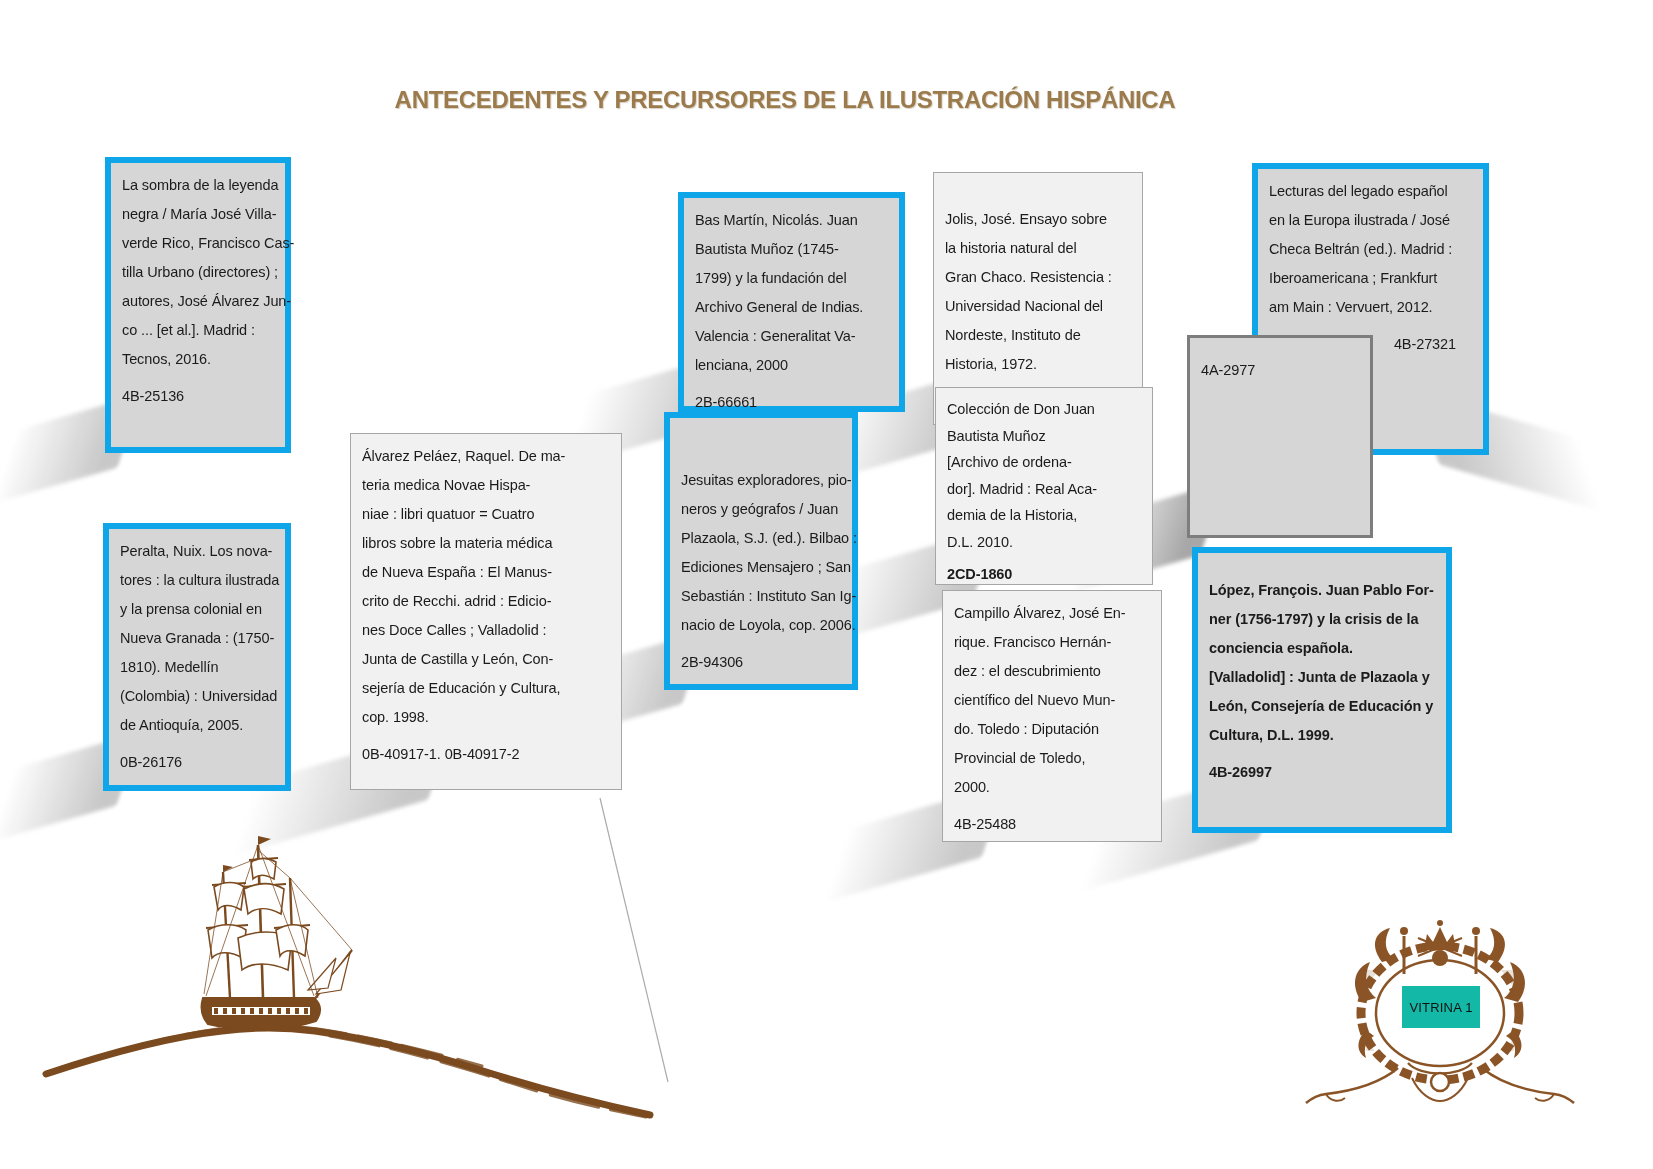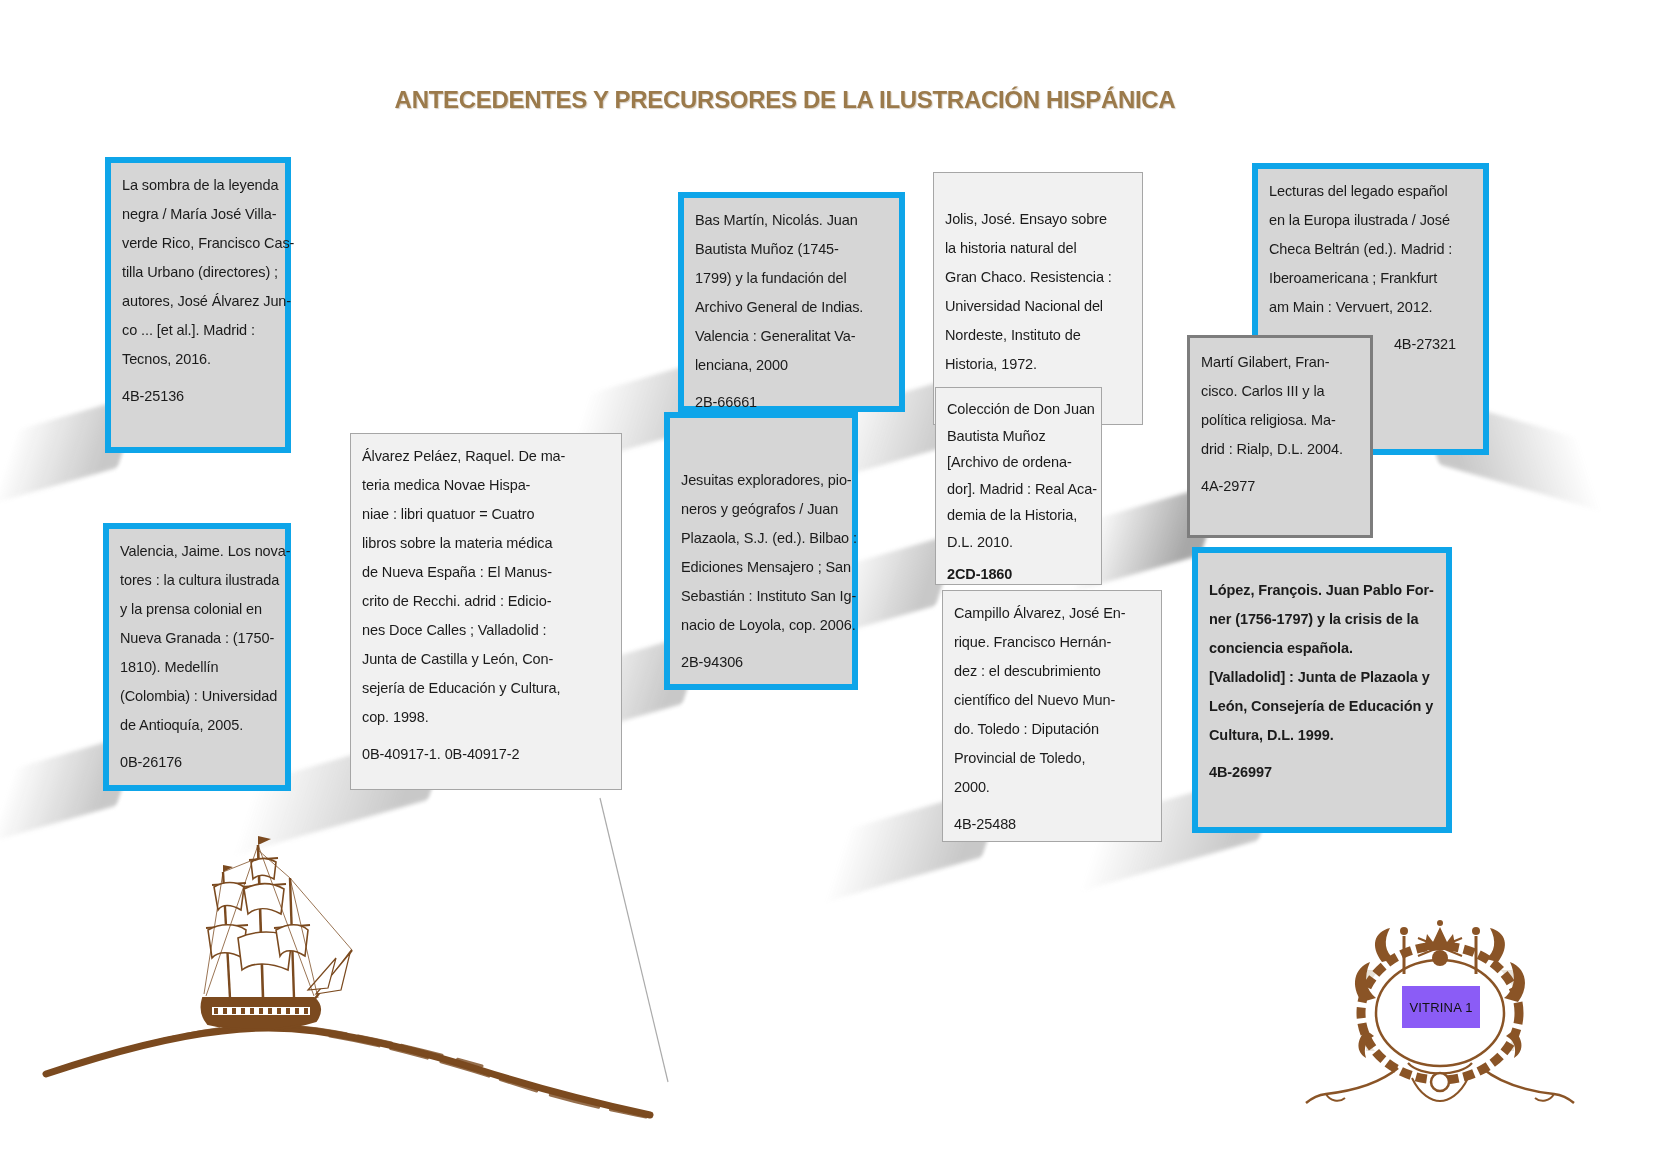--- a/index.html
+++ b/index.html
@@ -52,21 +52,21 @@
   }
   .card-lopez{ padding-top:23px;font-weight:bold; }
   .card-lecturas .calls{ text-align:right; padding-right:16px; }
   .decor-svg{ position:absolute; left:0; top:0; pointer-events:none; }
   .vitrina-band{
     position:absolute; left:1366px; top:970px; width:148px; height:81px;
     background:#e9e2d8;
   }
   .vitrina-label{
     position:absolute; left:1402px; top:986px; width:78px; height:42px;
-    background:#8b5cf6; display:flex; align-items:center; justify-content:center;
+    background:#14b8a6; display:flex; align-items:center; justify-content:center;
     font-size:13px; color:#111111; letter-spacing:0.2px;
   }
 </style>
 </head>
 <body>
 
 <div class="canvas">
 
   <div class="vitrina-band"></div>
 
@@ -188,21 +188,21 @@
         <div class="line">sejería de Educación y Cultura,</div>
         <div class="line">cop. 1998.</div>
       </div>
     <div class="calls">
         <div class="call-line">0B-40917-1. 0B-40917-2</div>
       </div>
   </div>
 
   <div class="card card-peralta" style="left:103px;top:523px;width:188px;height:268px">
     <div class="body">
-        <div class="line">Valencia, Jaime. Los nova-</div>
+        <div class="line">Peralta, Nuix. Los nova-</div>
         <div class="line">tores : la cultura ilustrada</div>
         <div class="line">y la prensa colonial en</div>
         <div class="line">Nueva Granada : (1750-</div>
         <div class="line">1810). Medellín</div>
         <div class="line">(Colombia) : Universidad</div>
         <div class="line">de Antioquía, 2005.</div>
       </div>
     <div class="calls">
         <div class="call-line">0B-26176</div>
       </div>
@@ -243,21 +243,21 @@
         <div class="line">Gran Chaco. Resistencia :</div>
         <div class="line">Universidad Nacional del</div>
         <div class="line">Nordeste, Instituto de</div>
         <div class="line">Historia, 1972.</div>
       </div>
     <div class="calls">
         <div class="call-line">0B-3581</div>
       </div>
   </div>
 
-  <div class="card light card-coleccion" style="left:935px;top:387px;width:167px;height:198px">
+  <div class="card light card-coleccion" style="left:935px;top:387px;width:218px;height:198px">
     <div class="body">
         <div class="line">Colección de Don Juan</div>
         <div class="line">Bautista Muñoz</div>
         <div class="line">[Archivo de ordena-</div>
         <div class="line">dor]. Madrid : Real Aca-</div>
         <div class="line">demia de la Historia,</div>
         <div class="line">D.L. 2010.</div>
       </div>
     <div class="calls">
         <div class="call-line">2CD-1860</div>
@@ -286,26 +286,20 @@
         <div class="line">Checa Beltrán (ed.). Madrid :</div>
         <div class="line">Iberoamericana ; Frankfurt</div>
         <div class="line">am Main : Vervuert, 2012.</div>
       </div>
     <div class="calls">
         <div class="call-line">4B-27321</div>
       </div>
   </div>
 
   <div class="card card-marti" style="left:1187px;top:335px;width:186px;height:203px">
-    <div class="body">
-        <div class="line">Martí Gilabert, Fran-</div>
-        <div class="line">cisco. Carlos III y la</div>
-        <div class="line">política religiosa. Ma-</div>
-        <div class="line">drid : Rialp, D.L. 2004.</div>
-      </div>
     <div class="calls">
         <div class="call-line">4A-2977</div>
       </div>
   </div>
 
   <div class="card card-lopez" style="left:1192px;top:547px;width:260px;height:286px">
     <div class="body">
         <div class="line">López, François. Juan Pablo For-</div>
         <div class="line">ner (1756-1797) y la crisis de la</div>
         <div class="line">conciencia española.</div>

